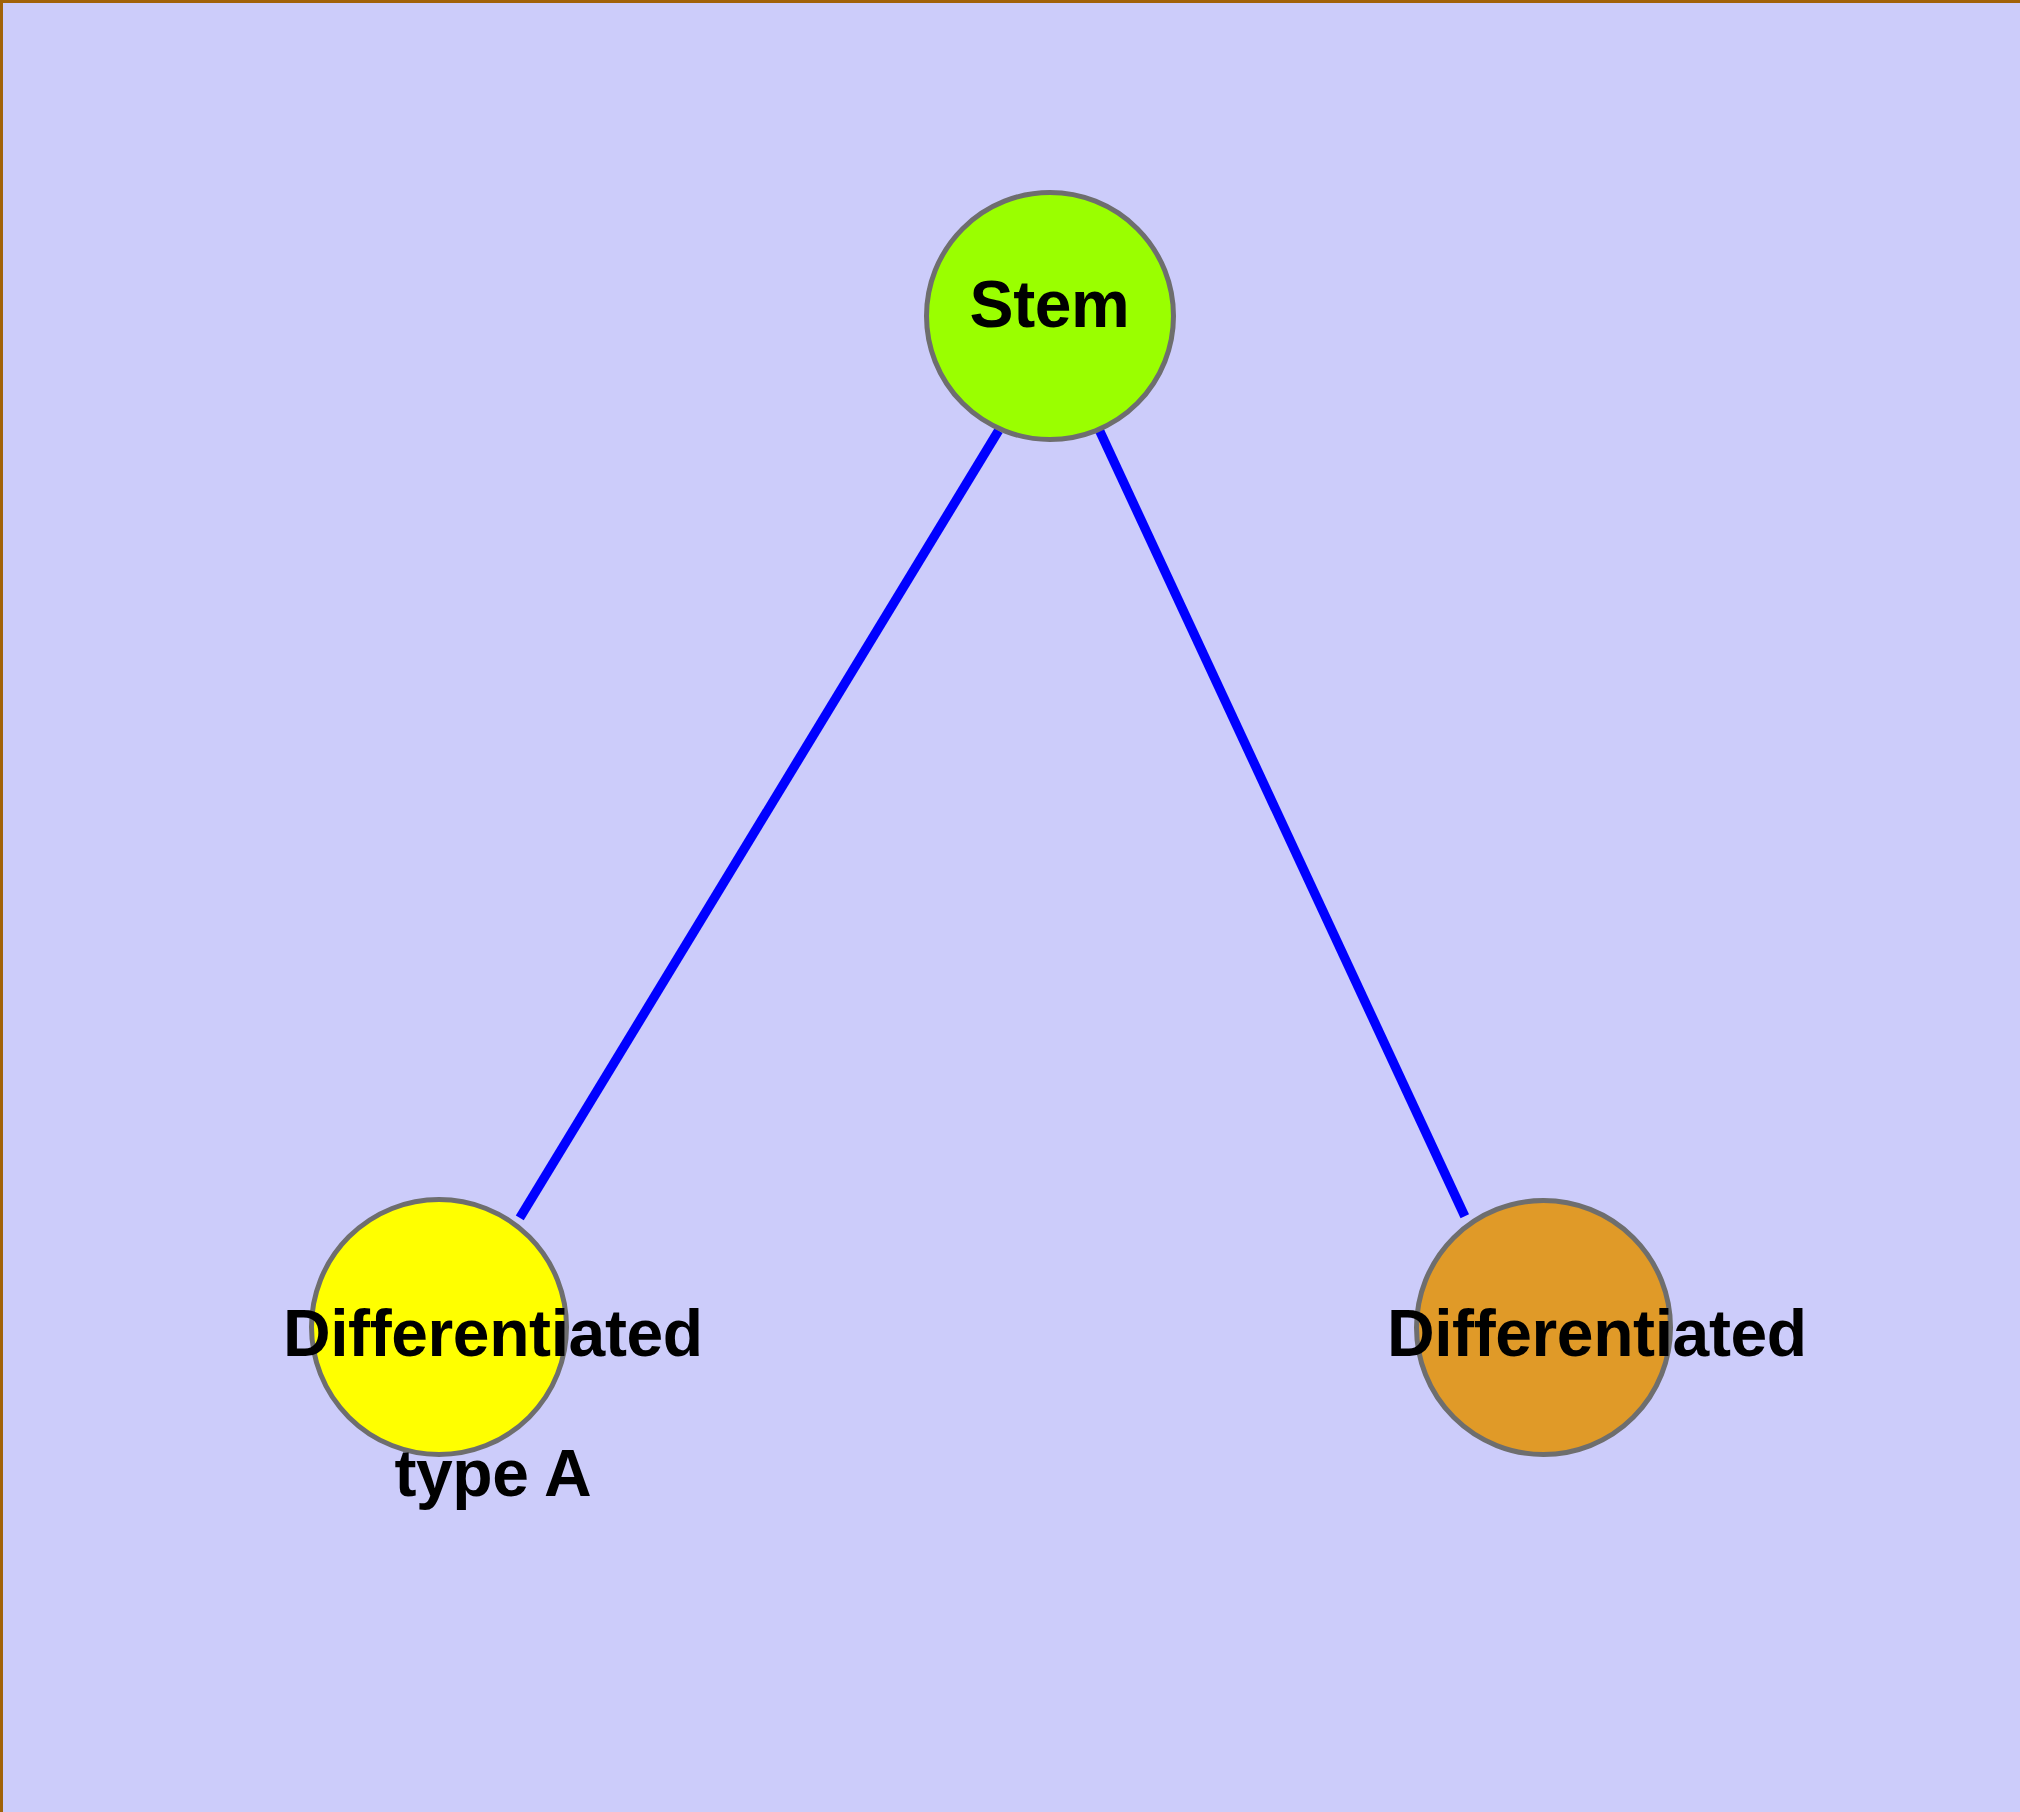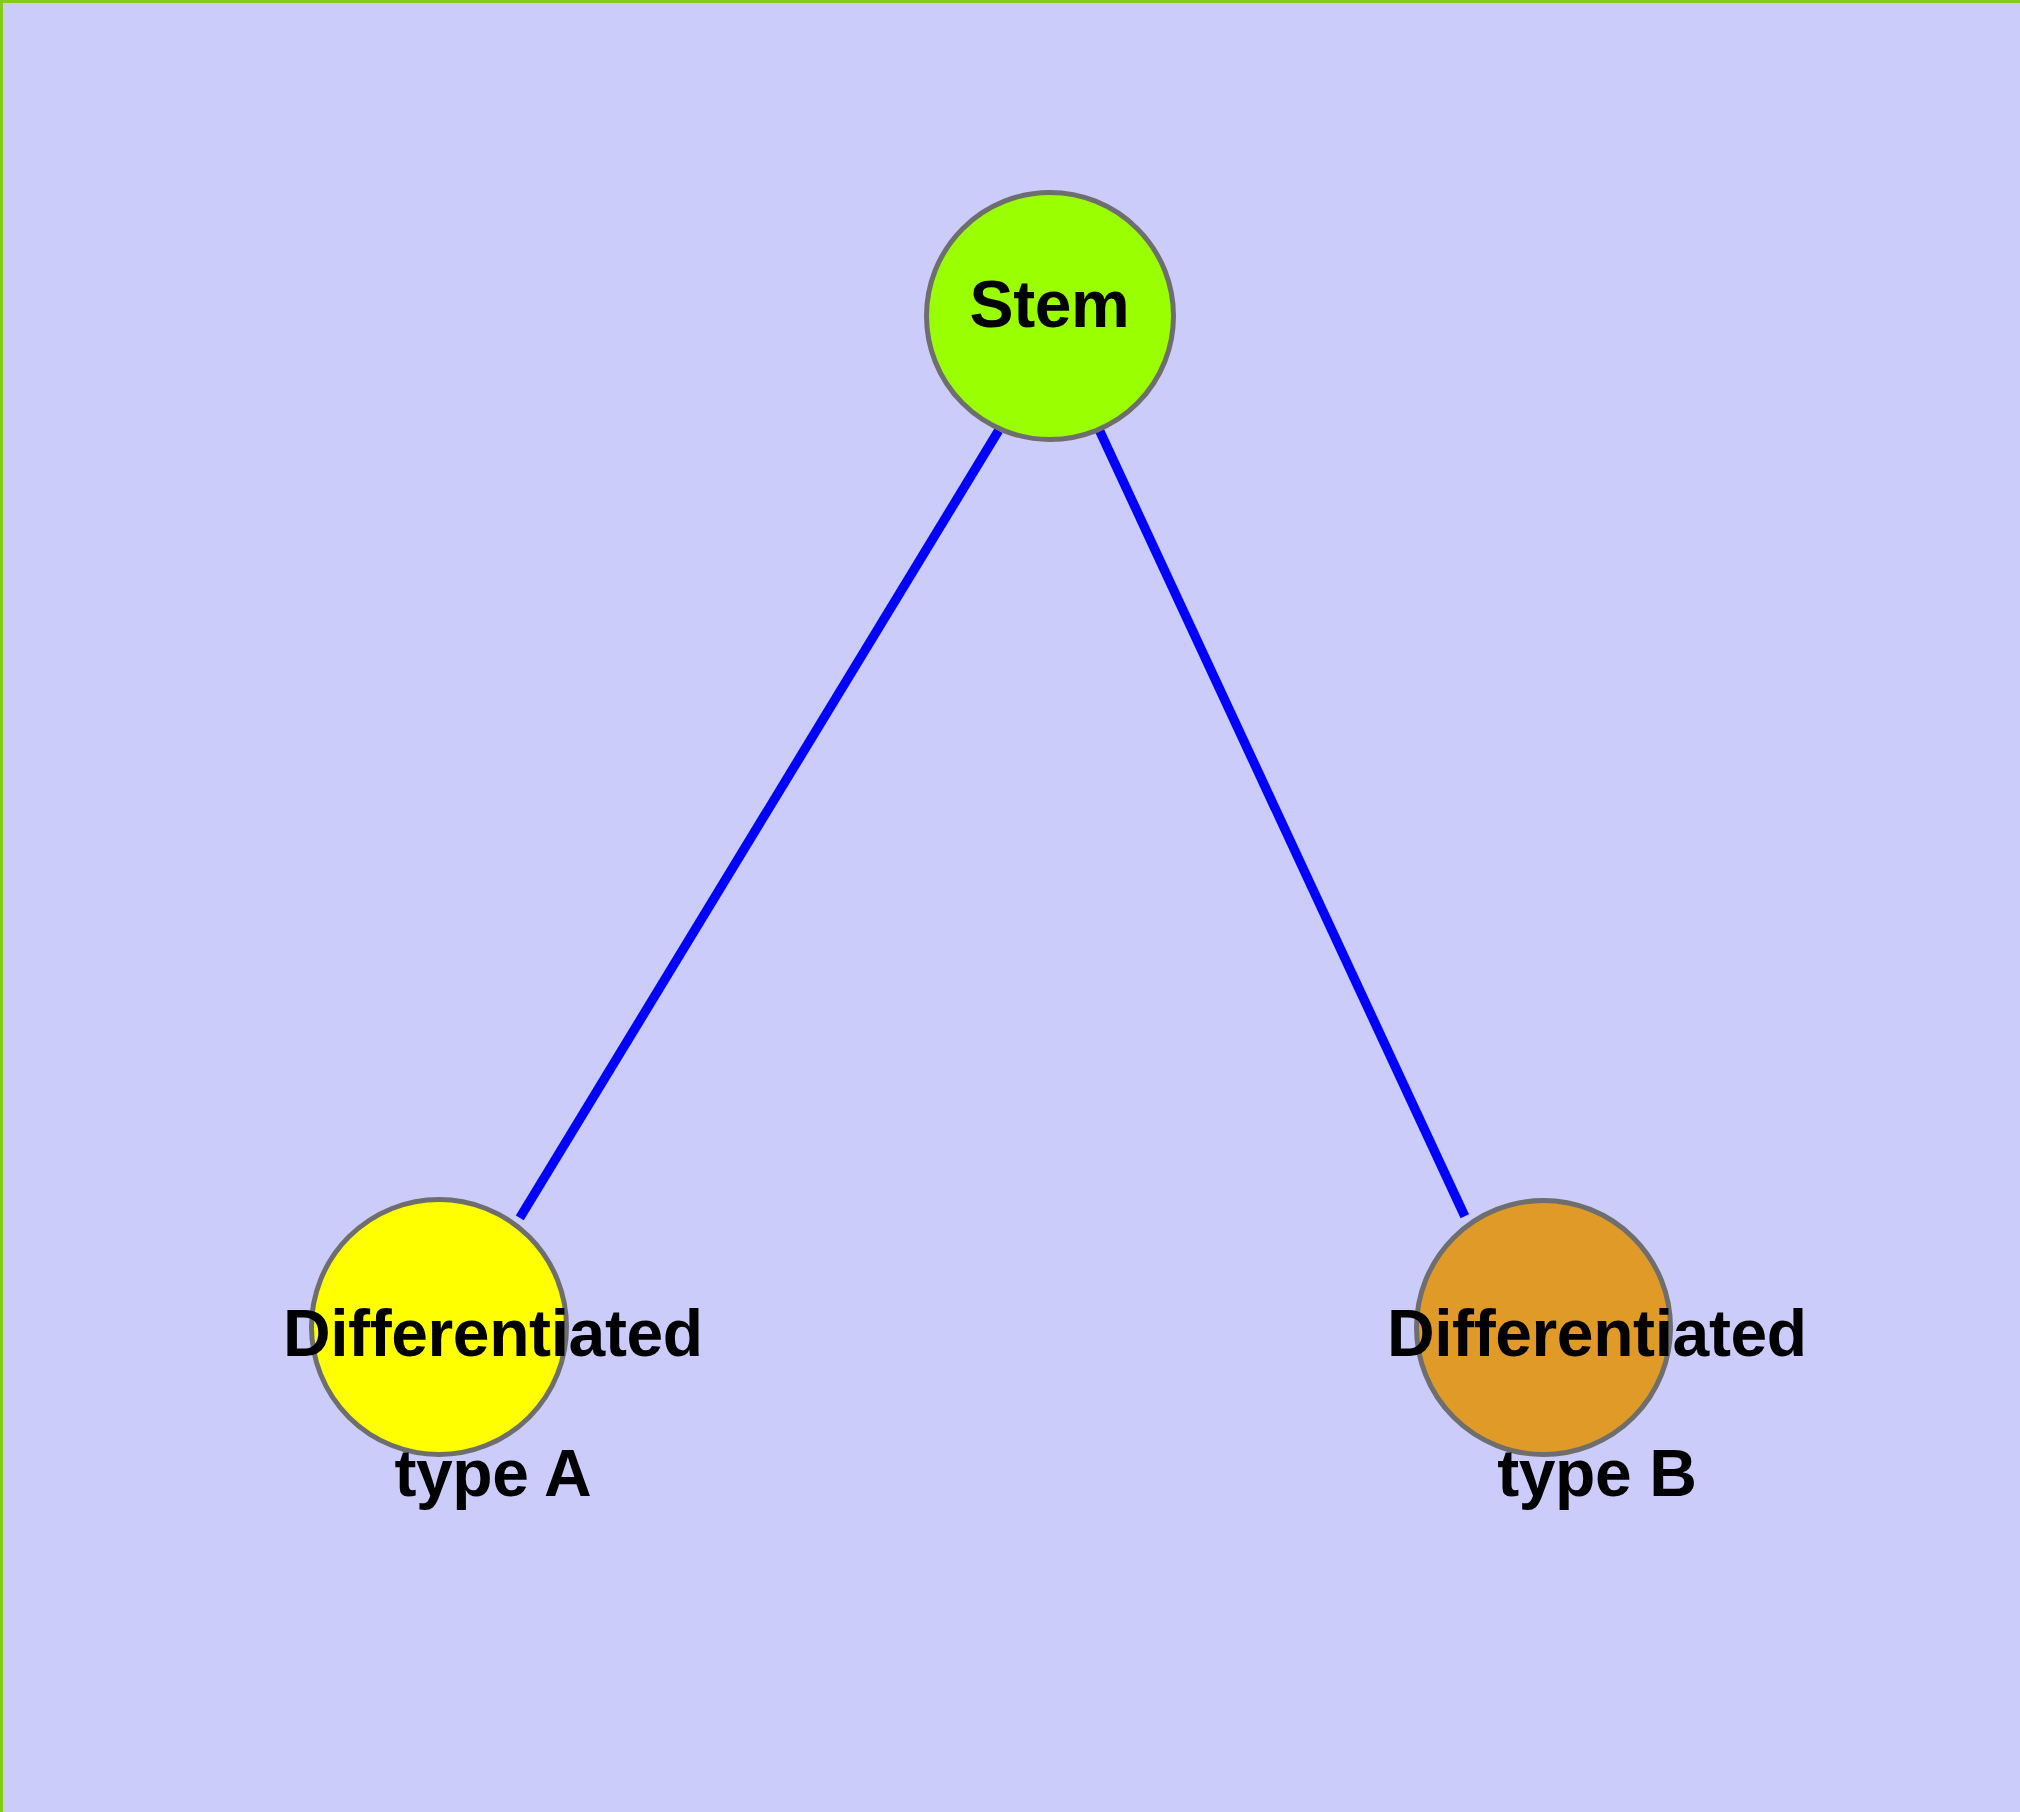--- a/index.html
+++ b/index.html
@@ -12,21 +12,21 @@
     width: 2021px;
     height: 1812px;
     overflow: hidden;
     font-family: "Liberation Sans", "DejaVu Sans", sans-serif;
   }
 
   #graph-canvas {
     position: relative;
     width: 2021px;
     height: 1812px;
-    background: #84cc16;
+    background: #a16207;
     overflow: hidden;
   }
 
   
   #plot-background {
     position: absolute;
     left: 2.5px;
     top: 2.5px;
     width: 2018px;
     height: 1810px;
@@ -126,18 +126,17 @@
 
     <div class="node" id="node-diff-a" style="background:#ffff00;"></div>
     <div class="node-label" id="label-diff-a">
       <span>Differentiated</span><br>
       <span>type A</span>
     </div>
 
     <div class="node" id="node-diff-b" style="background:#e09a28;"></div>
     <div class="node-label" id="label-diff-b">
       <span>Differentiated</span><br>
-      <span>type B</span>
     </div>
 
   </div>
 </div>
 
 
 </body></html>

